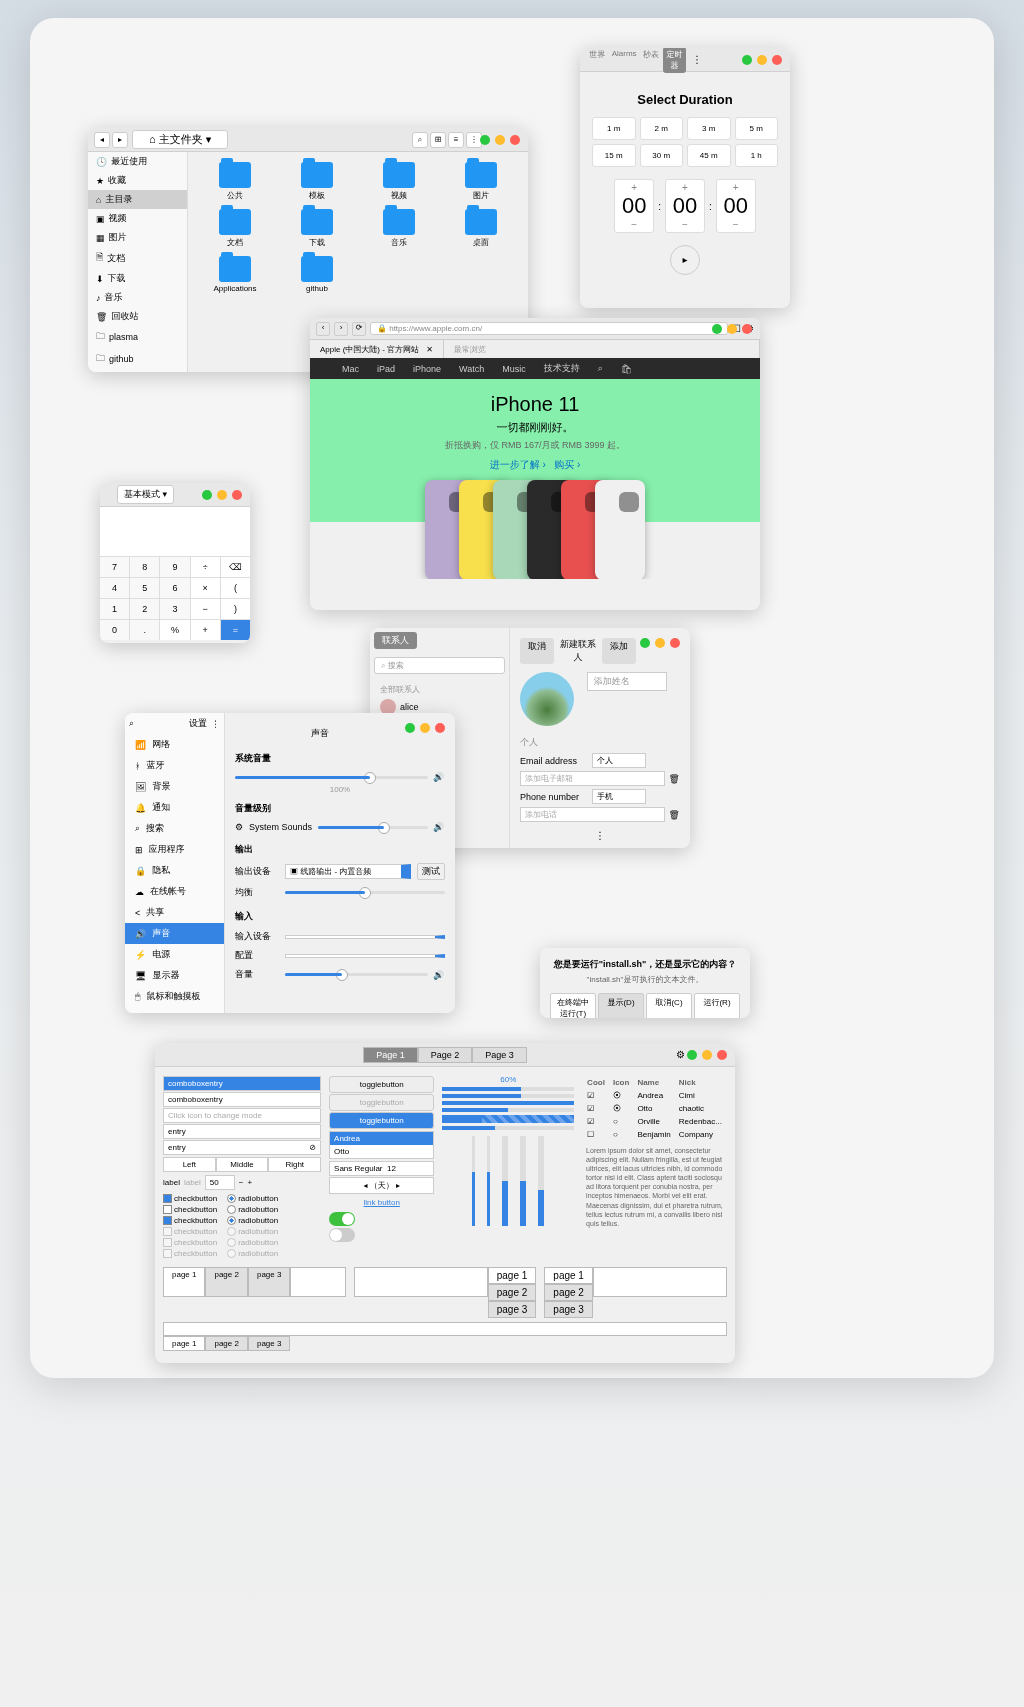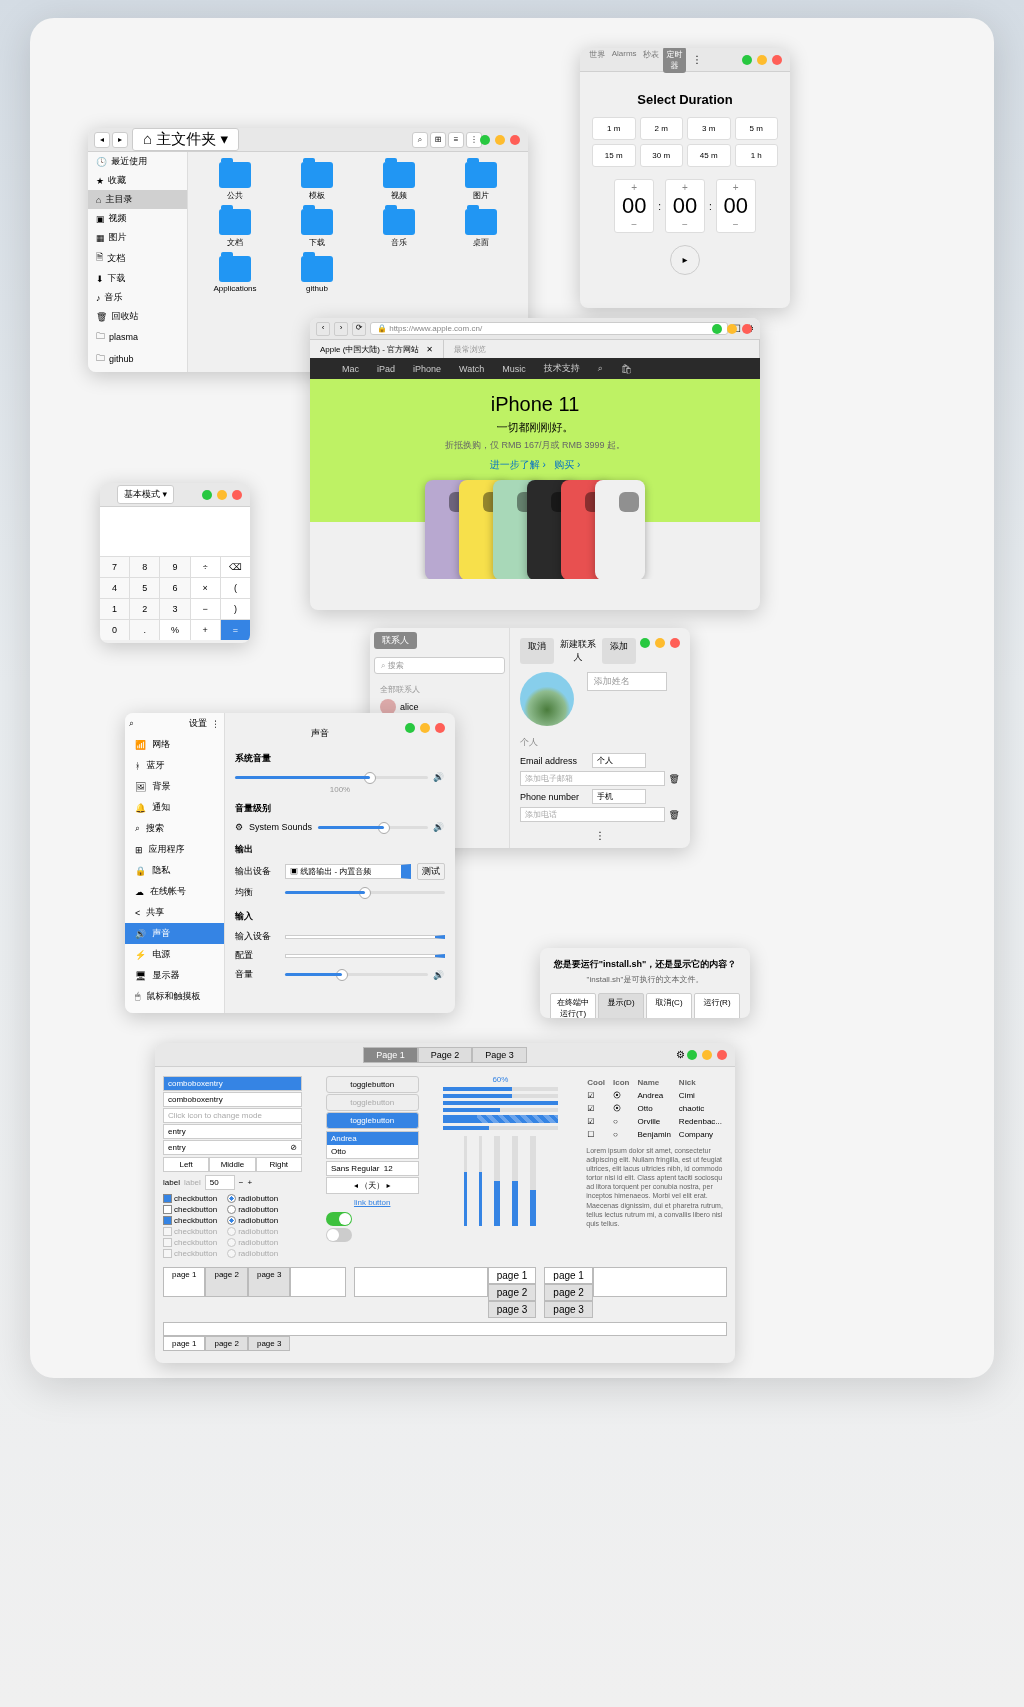--- a/index.html
+++ b/index.html
@@ -22,36 +22,36 @@
 #timer .digits{display:flex;justify-content:center;gap:4px;align-items:center;margin:12px 0}
 #timer .dg{background:#fff;border:1px solid #ddd;padding:2px;border-radius:3px;width:40px}
 #timer .dg .p,#timer .dg .m{font-size:10px;color:#888;cursor:pointer}
 #timer .dg .n{font-size:22px;font-weight:300}
 #timer .play{width:30px;height:30px;border:1px solid #ccc;border-radius:50%;margin:8px auto;line-height:28px;cursor:pointer}
 
 #files{top:110px;left:58px;width:440px;height:244px;display:flex;flex-direction:column}
 #files .tbar{justify-content:space-between}
 #files .nav{display:flex;gap:2px}
 #files .nbtn{width:16px;height:16px;background:#fff;border:1px solid #ccc;border-radius:3px;font-size:8px;line-height:14px;text-align:center;cursor:pointer}
-#files .path{background:#fff;border:1px solid #ccc;border-radius:3px;padding:1px 10px;font-size:15px;margin-left:4px}
+#files .path{background:#fff;border:1px solid #ccc;border-radius:3px;padding:1px 16px;font-size:11px;margin-left:4px}
 #files .cont{display:flex;flex:1;overflow:hidden}
 #files .side{width:100px;background:#f8f8f8;border-right:1px solid #ddd;font-size:9px;overflow:hidden}
 #files .si{padding:3px 8px;display:flex;align-items:center;gap:4px;cursor:pointer}
 #files .si.sel{background:#d0d0d0}
 #files .main{flex:1;padding:10px;display:grid;grid-template-columns:repeat(4,1fr);gap:8px;align-content:start}
 #files .fi{text-align:center;font-size:8px;cursor:pointer}
 #files .fi .fic{width:32px;height:26px;background:#2196f3;border-radius:3px;margin:0 auto 2px;position:relative}
 #files .fi .fic::before{content:'';position:absolute;top:-4px;left:2px;width:12px;height:4px;background:#2196f3;border-radius:2px 2px 0 0}
 
 #browser{top:300px;left:280px;width:450px;height:292px}
 #browser .bbar{height:22px;background:#e8e8e8;display:flex;align-items:center;padding:0 6px;gap:4px;border-bottom:1px solid #ccc}
 #browser .url{flex:1;background:#fff;border:1px solid #ccc;border-radius:3px;padding:1px 6px;font-size:8px;color:#888}
 #browser .tabbar{height:18px;background:#ddd;display:flex;font-size:8px}
 #browser .btab{padding:2px 10px;background:#eee;border-right:1px solid #ccc;display:flex;align-items:center;gap:7px}
-#browser .page{background:#bef264;height:164px}
+#browser .page{background:#86efac;height:164px}
 #browser .anav{background:#2a2a2a;color:#ccc;font-size:9px;display:flex;gap:18px;padding:4px 14px;align-items:center}
 #browser .hero{text-align:center;padding:14px;position:relative;height:200px;overflow:hidden}
 #browser h1{font-size:20px;font-weight:400}
 #browser .sub{font-size:11px;margin:4px 0}
 #browser .deal{font-size:9px;color:#666}
 #browser .links{font-size:10px;color:#0070c9;margin:6px 0}
 #browser .phones{display:flex;justify-content:center;gap:-10px;margin-top:8px}
 #browser .ph{width:50px;height:100px;border-radius:8px;margin:0 -8px;box-shadow:0 2px 8px rgba(0,0,0,0.3);position:relative}
 #browser .ph::after{content:'';position:absolute;top:12px;right:6px;width:20px;height:20px;background:rgba(0,0,0,0.4);border-radius:6px}
 
@@ -101,21 +101,21 @@
 #dialog .dt{font-size:9px;font-weight:600}
 #dialog .ds{font-size:8px;color:#666;margin:3px 0 8px}
 #dialog .dbtn{display:flex;gap:2px;font-size:8px}
 #dialog .db{flex:1;padding:3px;border:1px solid #ccc;background:#fff;border-radius:2px;cursor:pointer}
 #dialog .db.sel{background:#ddd}
 
 #widgets{top:1025px;left:125px;width:580px;height:320px}
 #widgets .wtabs{display:flex;justify-content:center;padding:3px;gap:0;font-size:9px}
 #widgets .wtab{padding:2px 12px;background:#ddd;border:1px solid #bbb;cursor:pointer}
 #widgets .wtab.sel{background:#888;color:#fff}
-#widgets .wbody{display:flex;padding:8px;gap:24px;font-size:8px}
+#widgets .wbody{display:flex;padding:8px;gap:8px;font-size:8px}
 #widgets .wcol{flex:1}
 #widgets .winp{width:100%;background:#fff;border:1px solid #ccc;padding:2px 4px;margin:1px 0;font-size:8px}
 #widgets .winp.sel{background:#3584e4;color:#fff}
 #widgets .wbtn{width:100%;padding:3px;background:#eee;border:1px solid #ccc;border-radius:3px;margin:1px 0;text-align:center;cursor:pointer}
 #widgets .wbtn.sel{background:#3584e4;color:#fff}
 #widgets .seg3{display:flex;margin:2px 0}
 #widgets .seg3>div{flex:1;padding:2px;border:1px solid #ccc;text-align:center;background:#fff;font-size:8px}
 #widgets .chkrow{display:flex;gap:10px;padding:1px 0}
 #widgets .chk{display:flex;align-items:center;gap:2px}
 #widgets .cb{width:9px;height:9px;border:1px solid #888;background:#fff}

